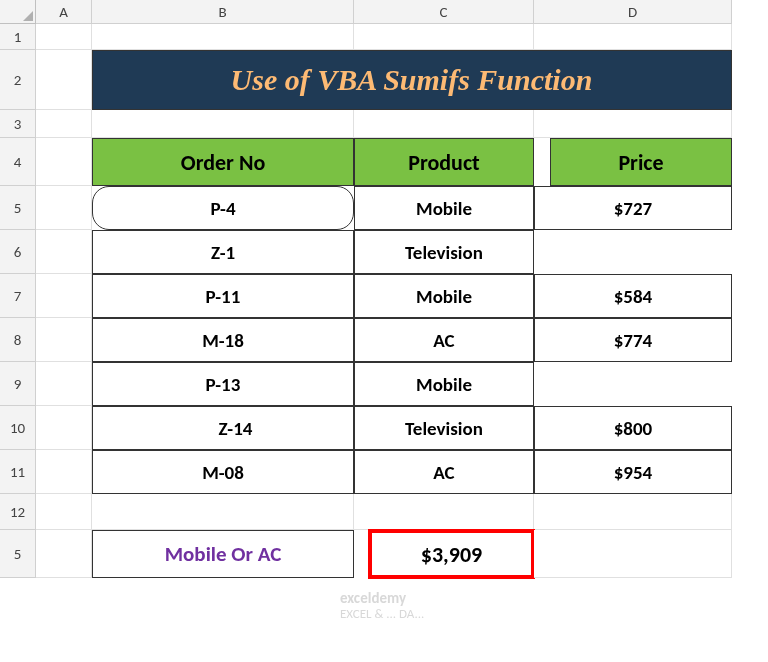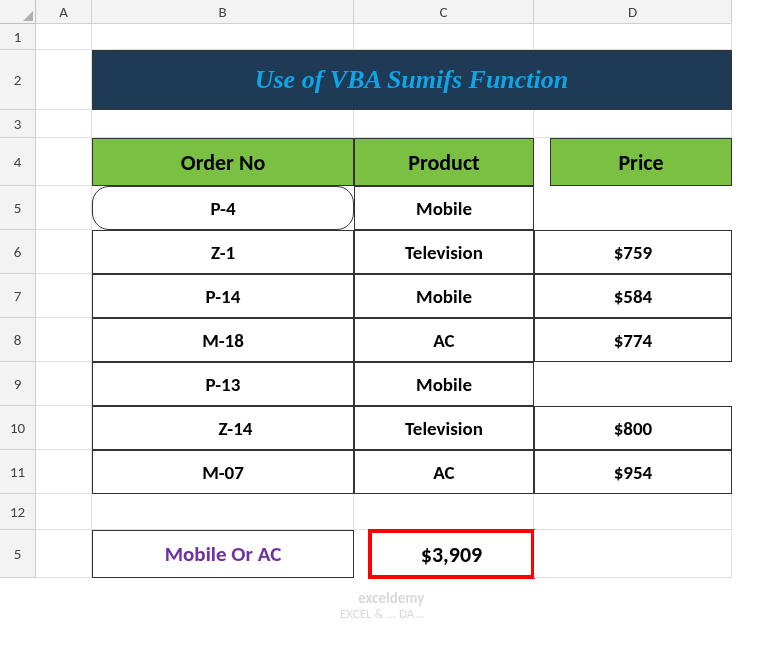--- a/index.html
+++ b/index.html
@@ -49,24 +49,24 @@
     border-right: 1px solid #e0e0e0;
     border-bottom: 1px solid #e0e0e0;
     display: flex;
     align-items: center;
     justify-content: center;
     font-size: 19px;
   }
   .title-cell {
     grid-column: 3 / 6;
     background: #1f3a55;
-    color: #0ea5e9;
+    color: #fdba74;
     font-weight: bold;
     font-style: italic;
-    font-size: 26px;
+    font-size: 30px;
     font-family: "Times New Roman", serif;
     outline: 1.5px solid #333;
     outline-offset: -1px;
   }
   .th {
     background: #7ac143;
     font-weight: bold;
     font-size: 22px;
     border: 1.5px solid #333;
     font-family: "Segoe UI", Calibri, Arial, sans-serif;
@@ -96,21 +96,21 @@
     font-family: "Segoe UI", Calibri, Arial, sans-serif;
     margin-left: 15px;
   }
   .blank { background: #fff; }
   .watermark {
     position: absolute;
     left: 340px;
     top: 590px;
     font-size: 13px;
     color: rgba(100,100,100,.25);
-    text-align: right;
+    text-align: left;
     line-height: 1.1;
     pointer-events: none;
   }
   .watermark .b { font-weight: bold; font-size: 15px; }
 </style>
 </head>
 <body>
 
 <div class="sheet">
 
@@ -158,41 +158,41 @@
   <div class="cell blank" style="grid-column:3;grid-row:4;"></div>
   <div class="cell blank" style="grid-column:4;grid-row:4;"></div>
   <div class="cell blank" style="grid-column:5;grid-row:4;"></div>
 
   <div class="cell th" style="grid-column:3;grid-row:5;">Order No</div>
   <div class="cell th" style="grid-column:4;grid-row:5;">Product</div>
   <div class="cell th" style="grid-column:5;grid-row:5;margin-left:16px;">Price</div>
 
   <div class="cell td" style="grid-column:3;grid-row:6;border-radius:17px;">P-4</div>
   <div class="cell td" style="grid-column:4;grid-row:6;">Mobile</div>
+  <div class="cell td" style="grid-column:5;grid-row:6;">$727</div>
 
   <div class="cell td" style="grid-column:3;grid-row:7;">Z-1</div>
   <div class="cell td" style="grid-column:4;grid-row:7;">Television</div>
-  <div class="cell td" style="grid-column:5;grid-row:7;">$759</div>
-
-  <div class="cell td" style="grid-column:3;grid-row:8;">P-14</div>
+
+  <div class="cell td" style="grid-column:3;grid-row:8;">P-11</div>
   <div class="cell td" style="grid-column:4;grid-row:8;">Mobile</div>
   <div class="cell td" style="grid-column:5;grid-row:8;">$584</div>
 
   <div class="cell td" style="grid-column:3;grid-row:9;">M-18</div>
   <div class="cell td" style="grid-column:4;grid-row:9;">AC</div>
   <div class="cell td" style="grid-column:5;grid-row:9;">$774</div>
 
   <div class="cell td" style="grid-column:3;grid-row:10;">P-13</div>
   <div class="cell td" style="grid-column:4;grid-row:10;">Mobile</div>
 
   <div class="cell td" style="grid-column:3;grid-row:11;padding-left:25px;">Z-14</div>
   <div class="cell td" style="grid-column:4;grid-row:11;">Television</div>
   <div class="cell td" style="grid-column:5;grid-row:11;">$800</div>
 
-  <div class="cell td" style="grid-column:3;grid-row:12;">M-07</div>
+  <div class="cell td" style="grid-column:3;grid-row:12;">M-08</div>
   <div class="cell td" style="grid-column:4;grid-row:12;">AC</div>
   <div class="cell td" style="grid-column:5;grid-row:12;">$954</div>
 
   <div class="cell blank" style="grid-column:3;grid-row:13;"></div>
   <div class="cell blank" style="grid-column:4;grid-row:13;"></div>
   <div class="cell blank" style="grid-column:5;grid-row:13;"></div>
 
   <div class="cell result-label" style="grid-row:14;">Mobile Or AC</div>
   <div class="cell result-val" style="grid-row:14;">$3,909</div>
   <div class="cell blank" style="grid-column:5;grid-row:14;"></div>

